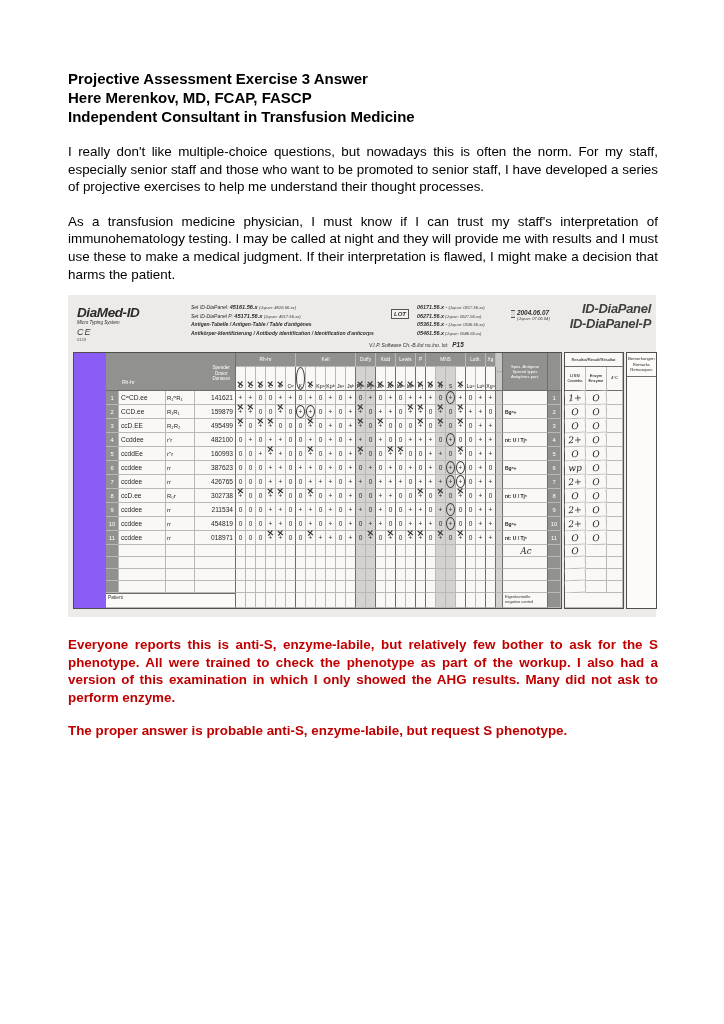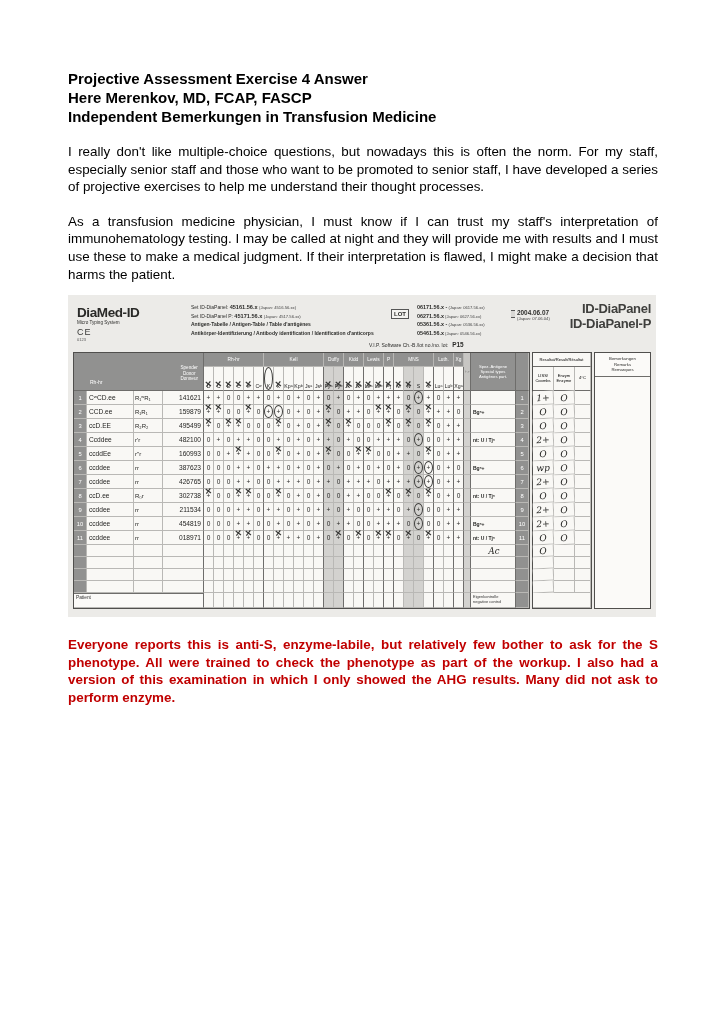--- a/index.html
+++ b/index.html
@@ -5,21 +5,21 @@
   html,body{margin:0;padding:0;}
   body{width:724px;height:1024px;background:#ffffff;font-family:"Liberation Sans",sans-serif;color:#000;}
   .page{padding:69px 66px 0 68px;width:590px;}
   .doc-title div{font-size:15px;font-weight:bold;line-height:19px;}
   p.bodyp{font-size:13.4px;line-height:17.6px;text-align:justify;margin:17px 0 0 0;}
   p.redp{color:var(--red,#C00000);font-weight:bold;font-size:13.4px;line-height:17.6px;text-align:justify;margin:19px 0 0 0;}
   p.redp.single{text-align:left;margin-top:15px;}
 
   
   .panel{width:588px;margin-top:12px;background:var(--panelbg,#ECEBE8);padding:4px 5px 8px 5px;box-sizing:border-box;}
-  .phead{position:relative;height:52px;font-size:5px;color:#2c2c2a;}
+  .phead{position:relative;height:52px;font-size:5px;color:#2c2c2a;font-style:italic;}
   .logo{position:absolute;left:4px;top:6px;width:108px;}
   .logo-main{font-size:13.5px;font-weight:bold;letter-spacing:-0.4px;color:#2a2a28;}
   .logo-sub{font-size:4.6px;margin-top:0px;}
   .ce{font-size:9px;margin-top:2px;letter-spacing:1px;color:#3a3a38;}
   .cenum{font-size:4px;color:#555;}
   .sets{position:absolute;left:118px;top:4px;width:198px;line-height:1.5;}
   .sl{font-size:5px;}
   .sn{font-size:5.6px;font-weight:bold;}
   .sj{font-size:4.2px;color:#444;}
   .atl,.abl{font-size:5px;font-weight:bold;margin-top:1px;}
@@ -30,21 +30,21 @@
   .datebox{position:absolute;left:438px;top:10px;display:flex;gap:2px;align-items:flex-start;}
   .hicon{display:inline-block;width:4px;height:6px;border-top:1.5px solid #555;border-bottom:1.5px solid #555;background:#d9d8d5;margin-top:1px;}
   .dmain{font-size:6.4px;font-weight:bold;}
   .djp{font-size:4.2px;color:#444;}
   .products{position:absolute;right:0px;top:2px;text-align:right;color:#3f3f3d;}
   .products div{font-size:13px;font-weight:bold;line-height:15px;letter-spacing:-0.3px;}
   .vip{position:absolute;left:296px;top:42px;font-size:5px;}
   .vip b{font-size:6.4px;margin-left:4px;}
 
   .tablewrap{display:flex;gap:2px;align-items:flex-start;margin-top:1px;}
-  .agrid{display:grid;border:1.3px solid #504f4d;background:#8b5cf6;}
+  .agrid{display:grid;border:1.3px solid #504f4d;background:#8b5cf6;padding-left:32px;}
   .rgrid{display:grid;border:1.3px solid #504f4d;background:#fbfaf8;}
   .rembox{width:58px;height:255px;border:1.3px solid #504f4d;background:#fbfaf8;box-sizing:content-box;}
   .remhead{font-size:4.3px;text-align:center;white-space:pre-line;line-height:1.3;padding:3px 1px;border-bottom:0.6px solid #6e6d6b;color:#2c2c2a;}
 
   .gc{border-right:0.6px solid #b9b8b5;border-bottom:0.6px solid #b9b8b5;background:#f9f8f5;position:relative;display:flex;align-items:center;justify-content:center;box-sizing:border-box;}
   .gray{background:var(--gray,#949493);color:#fff;}
   .shade{background:#d3d2cf;}
   .ge{border-right-color:#6e6d6b;border-right-width:1px;}
   .hb{border-bottom-color:#6e6d6b;}
   .ghead{font-size:4.8px;}
@@ -71,23 +71,23 @@
   .rtitle{font-size:4.1px;text-align:center;}
   .rhead{font-size:4.1px;white-space:pre-line;text-align:center;line-height:1.2;}
   .rval{font-size:9px;transform:rotate(-3deg);}
   .handAc{font-size:8.5px;font-weight:normal;justify-content:center;}
 </style>
 </head>
 <body>
 
 <div class="page">
   <div class="doc-title">
-    <div>Projective Assessment Exercise 4 Answer</div>
+    <div>Projective Assessment Exercise 3 Answer</div>
     <div>Here Merenkov, MD, FCAP, FASCP</div>
-    <div>Independent Bemerkungen in Transfusion Medicine</div>
+    <div>Independent Consultant in Transfusion Medicine</div>
   </div>
   <p class="bodyp">I really don't like multiple-choice questions, but nowadays this is often the norm.  For my staff, especially senior staff and those who want to be promoted to senior staff, I have developed a series of projective exercises to help me understand their thought processes.</p>
   <p class="bodyp" style="margin-top:17px">As a transfusion medicine physician, I must know if I can trust my staff's interpretation of immunohematology testing.  I may be called at night and they will provide me with results and I must use these to make a medical judgment.  If their interpretation is flawed, I might make a decision that harms the patient.</p>
 
   <div class="panel">
     <div class="phead">
       <div class="logo">
         <div class="logo-main">DiaMed-ID</div>
         <div class="logo-sub">Micro Typing System</div>
         <div class="ce">CE</div>
@@ -760,13 +760,14 @@
         </div>
       <div class="rembox">
         <div class="remhead">Bemerkungen
 Remarks
 Remarques</div>
       </div>
     </div>
   </div>
 
   <p class="redp">Everyone reports this is anti-S, enzyme-labile, but relatively few bother to ask for the S phenotype.  All were trained to check the phenotype as part of the workup.  I also had a version of this examination in which I only showed the AHG results.  Many did not ask to perform enzyme.</p>
+  <p class="redp single">The proper answer is probable anti-S, enzyme-labile, but request S phenotype.</p>
 </div>
 
 </body></html>

